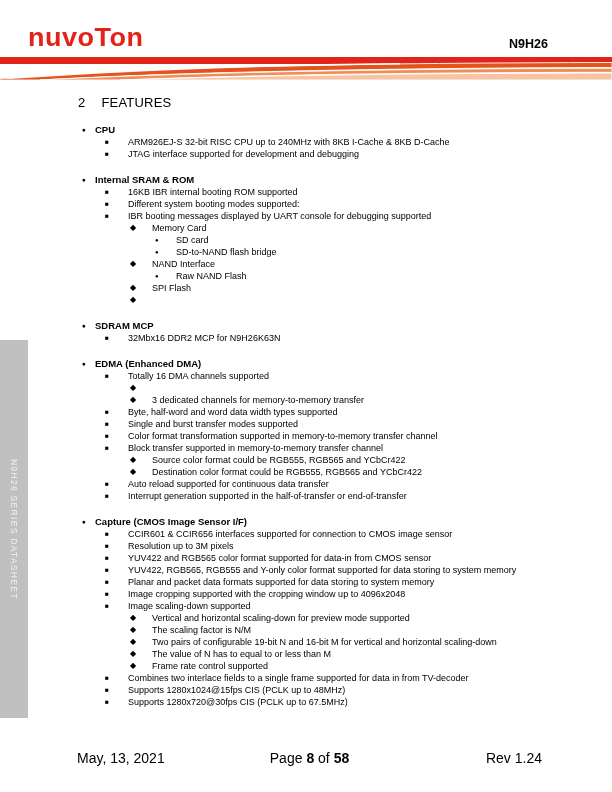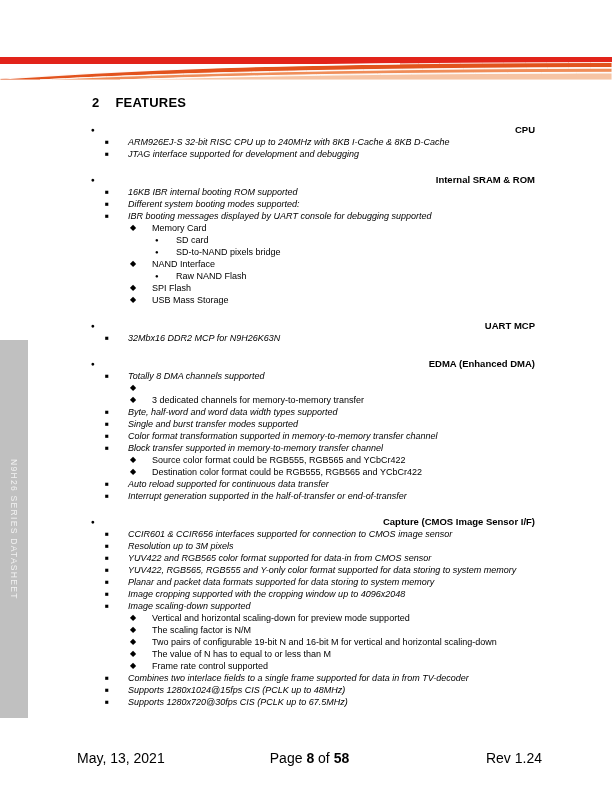--- a/index.html
+++ b/index.html
@@ -12,49 +12,53 @@
   .logo{color:#e2231a;font-size:27px;font-weight:bold;letter-spacing:.5px;line-height:1;transform:scaleY(.96);}
   .product{font-size:12.5px;font-weight:bold;line-height:1;padding-bottom:1px;}
   .swoosh{position:absolute;top:57px;left:0;width:612px;height:23px;}
   .swoosh svg{display:block;}
   
   .sidebar-tab{position:absolute;left:0;top:340px;width:28px;height:378px;background:#c0c0c0;
     display:flex;align-items:center;justify-content:center;}
   .sidebar-text{writing-mode:vertical-rl;color:#f2f2f2;font-size:8.5px;letter-spacing:1.3px;white-space:nowrap;}
   
   .content{position:absolute;top:95px;left:77px;width:458px;}
-  .section-heading{font-size:13px;font-weight:bold;line-height:15px;margin-left:15px;letter-spacing:.2px;}
+  .section-heading{font-size:13px;font-weight:normal;line-height:15px;margin-left:1px;letter-spacing:.2px;}
   .sec-num{display:inline-block;margin-right:16px;}
   .features{margin-top:0;}
   .row{display:flex;font-size:9px;line-height:12px;}
-  .row.gap{margin-top:14px;text-align:right;}
+  .row.gap{margin-top:14px;}
   .row.bold{font-weight:bold;font-size:9.5px;}
   .row .marker{flex:0 0 auto;line-height:12px;}
   .row .text{flex:1 1 auto;}
   .row.justify .text{text-align:justify;}
   .lvl1{padding-left:5px;}  .lvl1 .marker{width:13px;font-size:6.5px;}
-  .lvl2{padding-left:28px;font-style:italic;} .lvl2 .marker{width:23px;font-size:6.5px;}
+  .lvl2{padding-left:28px;} .lvl2 .marker{width:23px;font-size:6.5px;}
   .lvl3{padding-left:53px;} .lvl3 .marker{width:22px;font-size:8px;}
   .lvl4{padding-left:78px;justify-content:flex-end;} .lvl4 .marker{width:21px;font-size:6px;}
   
   .footer{position:absolute;top:750px;left:77px;right:70px;display:flex;align-items:center;font-size:14px;}
   .f-left{flex:1 1 0;text-align:left;}
   .f-center{flex:0 0 auto;text-align:center;}
   .f-right{flex:1 1 0;text-align:right;}
   .f-center b{font-weight:bold;}
 </style>
 </head>
 <body>
 
 <div class="page">
 
   <div class="sidebar-tab">
     <span class="sidebar-text">N9H26 SERIES DATASHEET</span>
   </div>
 
+  <header class="header">
+    <span class="logo">nuvoTon</span>
+    <span class="product">N9H26</span>
+  </header>
 
   <div class="swoosh">
     <svg width="612" height="23" viewBox="0 0 612 23" xmlns="http://www.w3.org/2000/svg">
       <rect x="0" y="0" width="612" height="7" fill="#e2231a"></rect>
       <path d="M612,5.5 C380,6 150,9 0,21.5 L0,23 L40,23 C170,15.5 380,11 612,10.5 Z" fill="#e2531d" stroke="#ffffff" stroke-width="0.9"></path>
       <path d="M612,11.2 C380,11.7 170,16 40,23 L120,23 C260,17.5 420,15.6 612,15.3 Z" fill="#ef8d59" stroke="#ffffff" stroke-width="0.9"></path>
       <path d="M612,16 C420,16.3 270,18.2 120,23 L612,23 Z" fill="#f6c4a4" stroke="#ffffff" stroke-width="0.9"></path>
       <path d="M0,21 C110,12 240,7.5 400,6 L400,7.4 C250,9 120,14.5 10,22 Z" fill="#ffffff" opacity="0.95"></path>
     </svg>
   </div>
@@ -95,53 +99,52 @@
         <div class="row lvl3">
           <span class="marker">◆</span>
           <span class="text">Memory Card</span>
         </div>
         <div class="row lvl4">
           <span class="marker">●</span>
           <span class="text">SD card</span>
         </div>
         <div class="row lvl4">
           <span class="marker">●</span>
-          <span class="text">SD-to-NAND pixels bridge</span>
+          <span class="text">SD-to-NAND flash bridge</span>
         </div>
         <div class="row lvl3">
           <span class="marker">◆</span>
           <span class="text">NAND Interface</span>
         </div>
         <div class="row lvl4">
           <span class="marker">●</span>
           <span class="text">Raw NAND Flash</span>
         </div>
         <div class="row lvl3">
           <span class="marker">◆</span>
           <span class="text">SPI Flash</span>
         </div>
         <div class="row lvl3">
           <span class="marker">◆</span>
-          <span class="text">USB Mass Storage</span>
-        </div>
-        <div class="row lvl1 bold gap">
-          <span class="marker">●</span>
-          <span class="text">UART MCP</span>
+        </div>
+        <div class="row lvl1 bold gap">
+          <span class="marker">●</span>
+          <span class="text">SDRAM MCP</span>
         </div>
         <div class="row lvl2">
           <span class="marker">■</span>
           <span class="text">32Mbx16 DDR2 MCP for N9H26K63N</span>
         </div>
         <div class="row lvl1 bold gap">
           <span class="marker">●</span>
           <span class="text">EDMA (Enhanced DMA)</span>
         </div>
         <div class="row lvl2">
           <span class="marker">■</span>
-          <span class="text">Totally 8 DMA channels supported</span>
+          <span class="text">Totally 16 DMA channels supported</span>
         </div>
         <div class="row lvl3 justify">
           <span class="marker">◆</span>
         </div>
         <div class="row lvl3">
           <span class="marker">◆</span>
           <span class="text">3 dedicated channels for memory-to-memory transfer</span>
         </div>
         <div class="row lvl2">
           <span class="marker">■</span>

